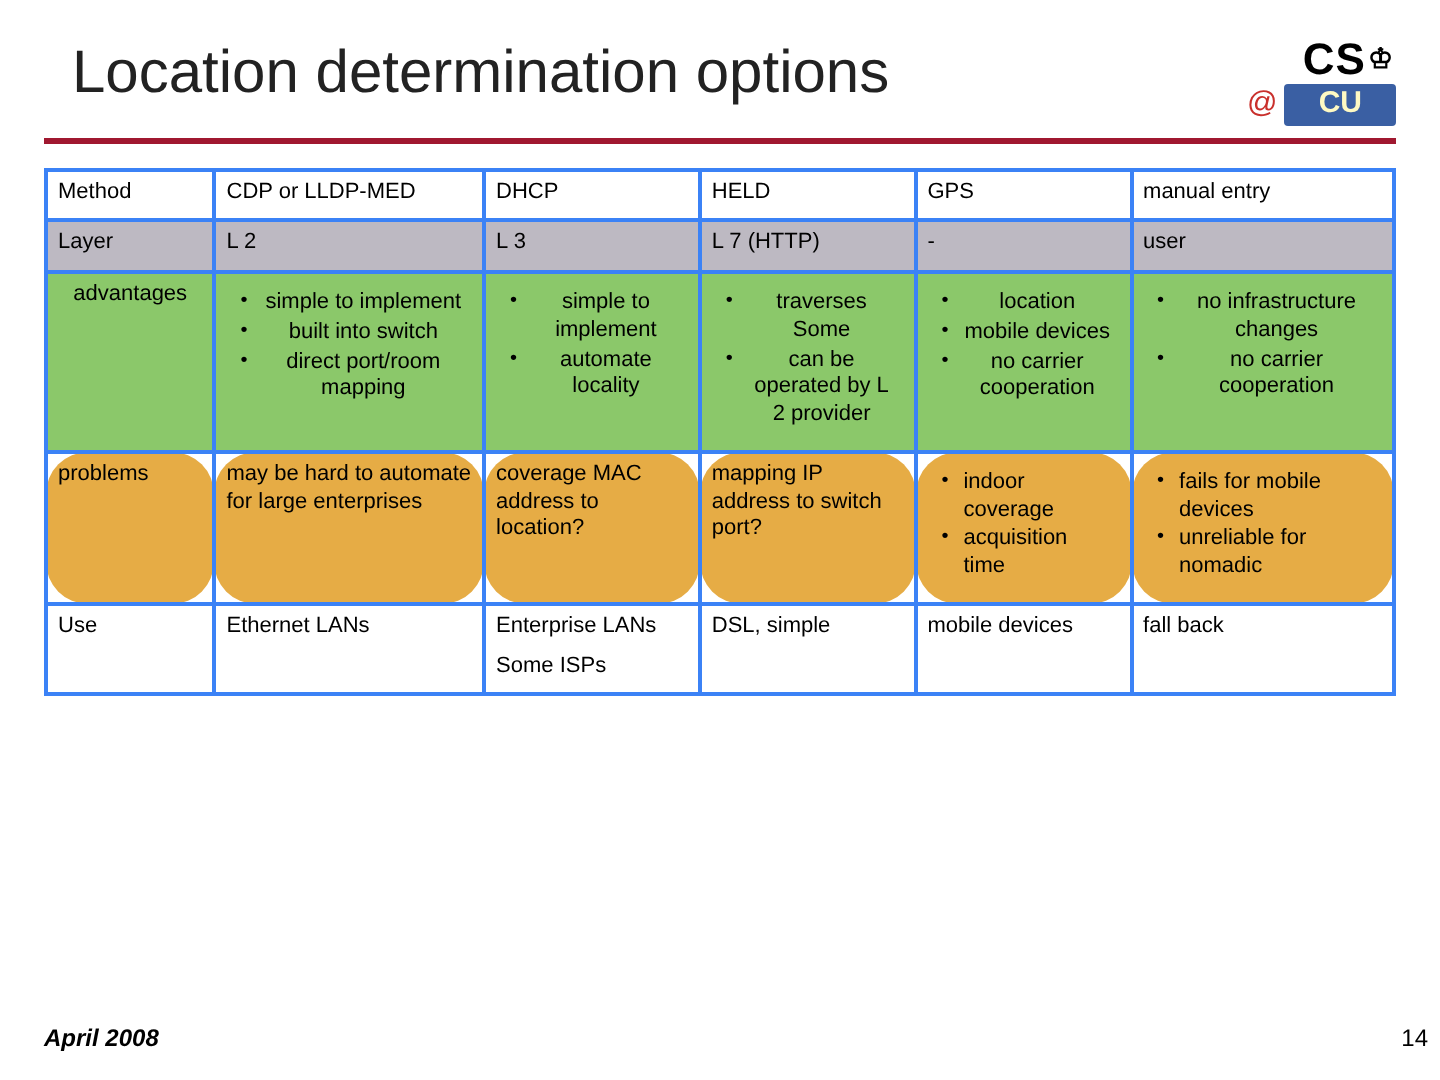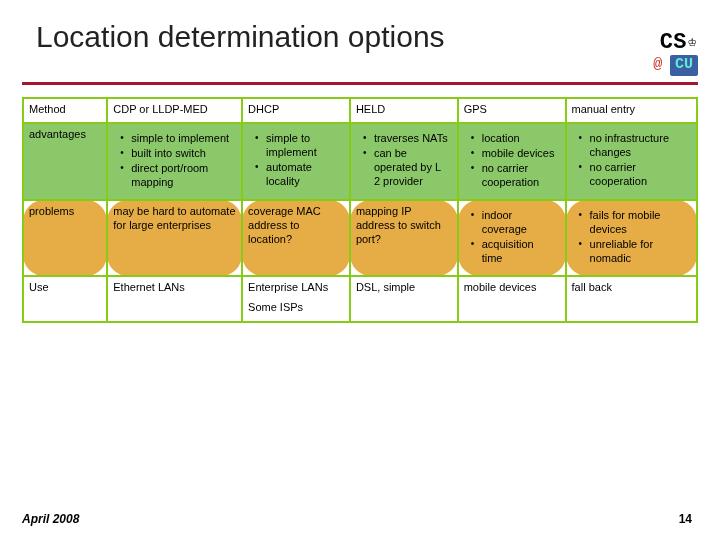--- a/index.html
+++ b/index.html
@@ -26,96 +26,95 @@
   .title {
     font-size: 30px;
     color: #222;
     margin: 6px 0 2px 14px;
     font-weight: normal;
   }
   .logo {
     text-align: right;
     font-size: 13px;
     line-height: 1.1;
-    margin-top: 17px;
-    font-family: Liberation Mono, monospace;
+    margin-top: 4px;
   }
   .logo .cs {
     font-size: 22px;
     font-weight: bold;
     letter-spacing: 0.5px;
     display: inline-flex;
     align-items: center;
   }
   .logo .crown { font-size: 14px; margin: 0 1px; }
   .logo .at { color: #c9302c; font-size: 15px; display:inline-block; vertical-align: middle;}
   .logo .cu {
     display: inline-block;
     background: #3a5fa3;
-    color: #5eead4;
+    color: #fef9c3;
     font-weight: bold;
     font-size: 15px;
-    padding: 2px 5px;
+    padding: 2px 17px;
     border-radius: 2px;
     vertical-align: middle;
   }
   .rule {
     border: 0;
     border-top: 3px solid #a01830;
     margin: 6px 0 12px 0;
   }
   table.grid {
     border-collapse: collapse;
     width: 100%;
     table-layout: fixed;
     font-size: 11px;
   }
   table.grid th, table.grid td {
-    border: 2px solid #84cc16;
+    border: 2px solid #3b82f6;
     text-align: left;
     vertical-align: top;
     padding: 4px 5px 6px 5px;
     line-height: 1.25;
   }
   col.c0 { width: 12.5%; }
   col.c1 { width: 20%; }
   col.c2 { width: 16%; }
   col.c3 { width: 16%; }
   col.c4 { width: 16%; }
   col.c5 { width: 19.5%; }
   tr.white td, tr.white th { background: #fff; }
   tr.gray td, tr.gray th { background: #bdb9c2; }
-  tr.green td, tr.green th { background: #8bc86a; }
+  tr.green td, tr.green th { background: #8bc86a; text-align: center; }
   tr.orange td, tr.orange th { background: #e6ac45; border-radius: 21px; }
   ul.b {
     margin: 4px;
     padding-left: 12px;
     list-style: none;
   }
   ul.b > li {
     position: relative;
     padding-left: 2px;
     margin-bottom: 1px;
   }
   ul.b > li::before {
     content: "•";
     position: absolute;
     left: -9px;
     top: 0;
     font-size: 10px;
   }
   .footer {
     position: absolute;
-    left: 22px; right: 28px; bottom: 14px;
+    left: 22px; right: 6px; bottom: 14px;
     display: flex;
     justify-content: space-between;
     font-size: 12px;
   }
   .footer .date { font-style: italic; font-weight: bold; }
-  .footer .pg { font-weight: bold; }
+  .footer .pg { font-weight: normal; }
 </style>
 </head>
 <body>
 
 <div class="slide">
   <div class="header">
     <h1 class="title">Location determination options</h1>
     <div class="logo">
       <div class="cs">
           <span>CS</span>
@@ -139,39 +138,47 @@
     <tbody>
         <tr class="white">
       <td>Method</td>
       <td>CDP or LLDP-MED</td>
       <td>DHCP</td>
       <td>HELD</td>
       <td>GPS</td>
       <td>manual entry</td>
     </tr>
 
+    <tr class="gray">
+      <td>Layer</td>
+      <td>L 2</td>
+      <td>L 3</td>
+      <td>L 7 (HTTP)</td>
+      <td>-</td>
+      <td>user</td>
+    </tr>
 
     <tr class="green">
       <td>advantages</td>
       <td>
             <ul class="b">
         <li>simple to implement</li>
         <li>built into switch</li>
         <li>direct port/room mapping</li>
       </ul>
           </td>
       <td>
             <ul class="b">
         <li>simple to implement</li>
         <li>automate locality</li>
       </ul>
           </td>
       <td>
             <ul class="b">
-        <li>traverses NATs</li>
+        <li>traverses Some</li>
         <li>can be operated by L 2 provider</li>
       </ul>
           </td>
       <td>
             <ul class="b">
         <li>location</li>
         <li>mobile devices</li>
         <li>no carrier cooperation</li>
       </ul>
           </td>

